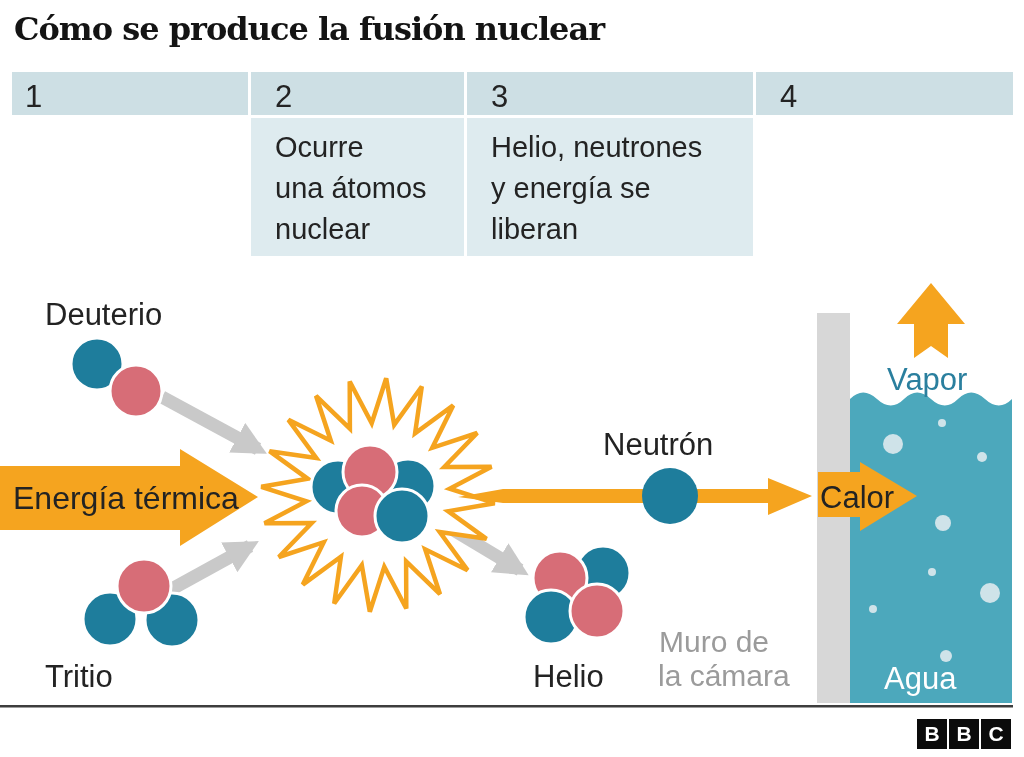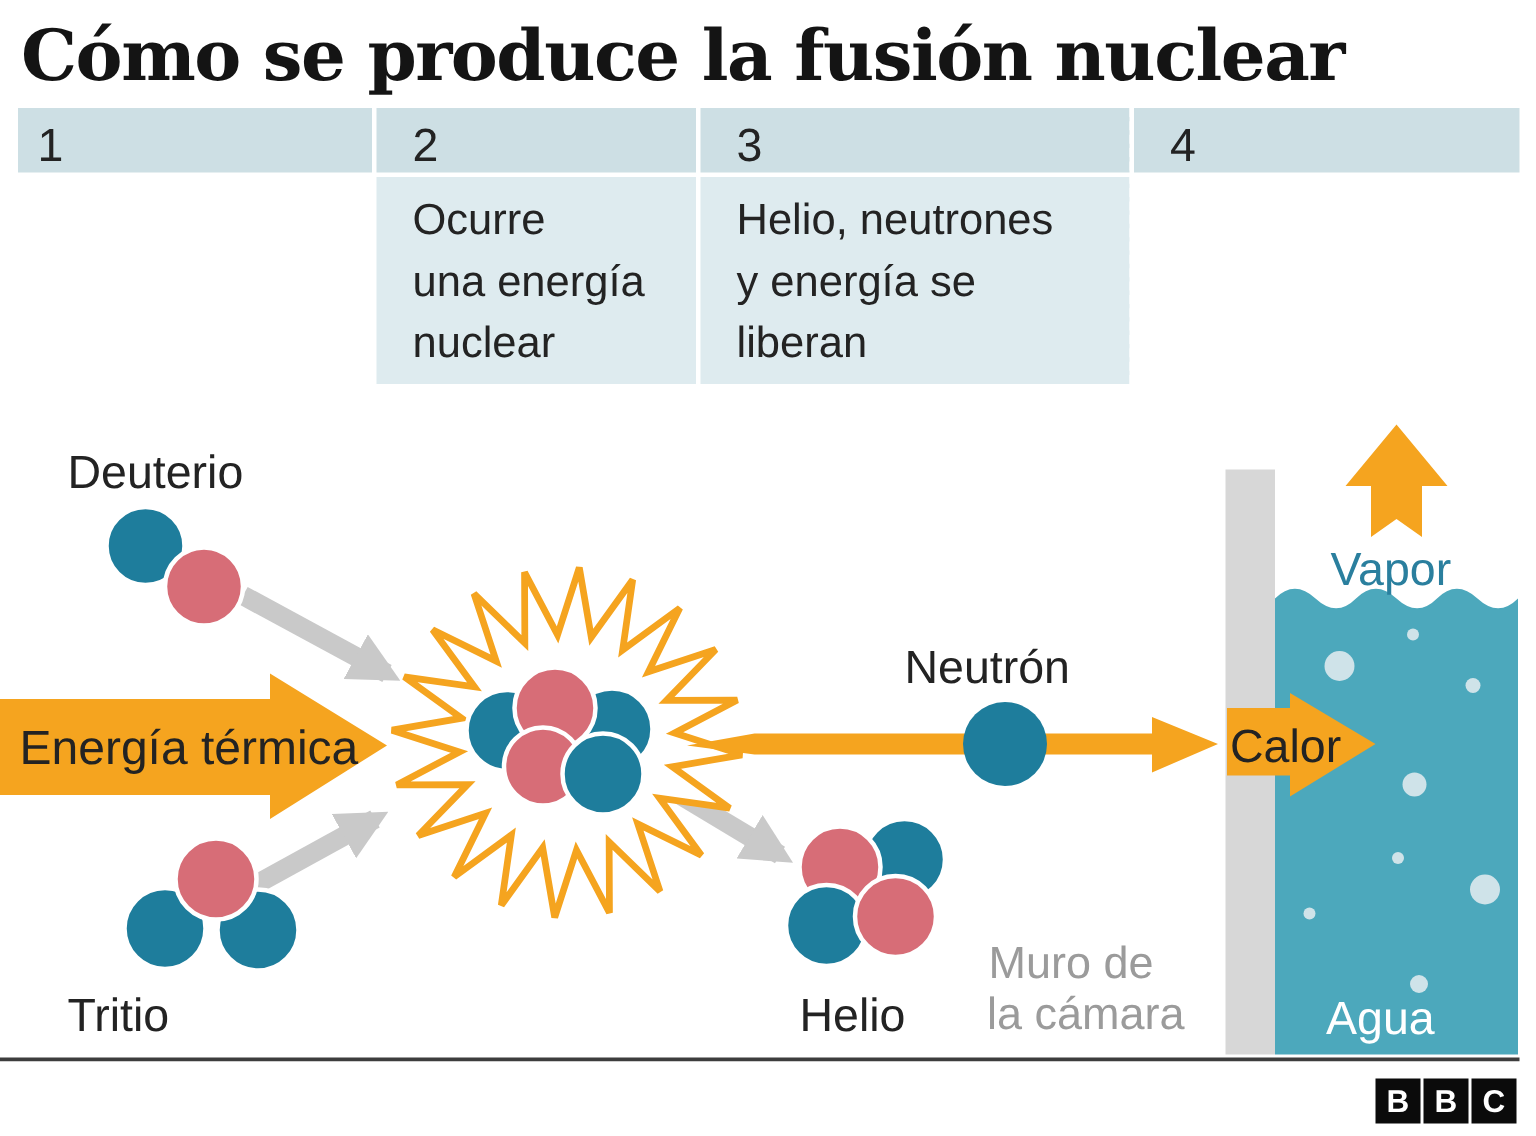--- a/index.html
+++ b/index.html
@@ -4,21 +4,21 @@
 <style>
   html,body{margin:0;padding:0;}
   body{
     width:1024px;height:757px;position:relative;background:#ffffff;
     font-family:"Liberation Sans",sans-serif;overflow:hidden;
     color:var(--ink);
   }
   .page-title{
     position:absolute;left:14px;top:10px;margin:0;
     font-family:"DejaVu Serif",serif;font-weight:bold;
-    font-size:47px;letter-spacing:-1px;color:var(--title_ink);
+    font-size:32px;letter-spacing:-1px;color:var(--title_ink);
     white-space:nowrap;
     text-align:right;
   }
   .steps-table{
     position:absolute;left:12px;top:72px;width:1001px;height:184px;
     display:grid;grid-template-columns:236fr 216fr 289fr 260fr;
   }
   .step-col{display:flex;flex-direction:column;}
   .step-col + .step-col{border-left:3px dashed #ffffff;}
   .step-num{
@@ -57,21 +57,21 @@
 
 <h1 class="page-title">Cómo se produce la fusión nuclear</h1>
 
 <div class="steps-table">
   <div class="step-col">
     <div class="step-num">1</div>
   </div>
   <div class="step-col">
     <div class="step-num">2</div>
     <div class="step-text">Ocurre
-una energía
+una átomos
 nuclear</div>
   </div>
   <div class="step-col">
     <div class="step-num">3</div>
     <div class="step-text">Helio, neutrones
 y energía se
 liberan</div>
   </div>
   <div class="step-col">
     <div class="step-num">4</div>

